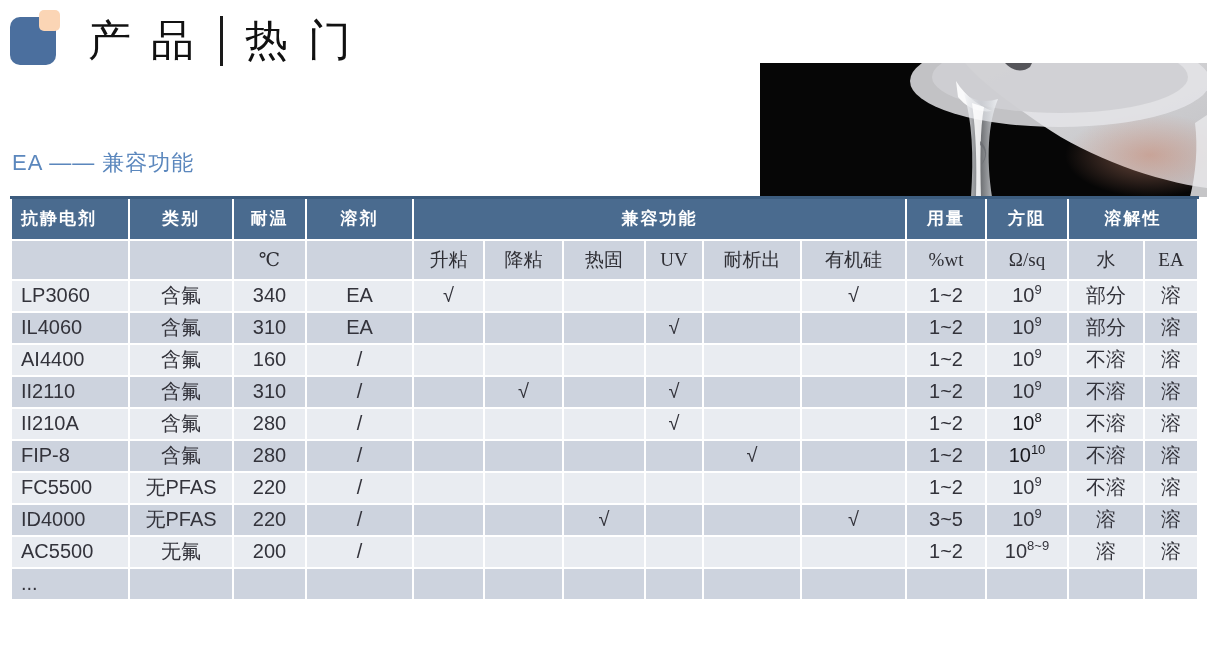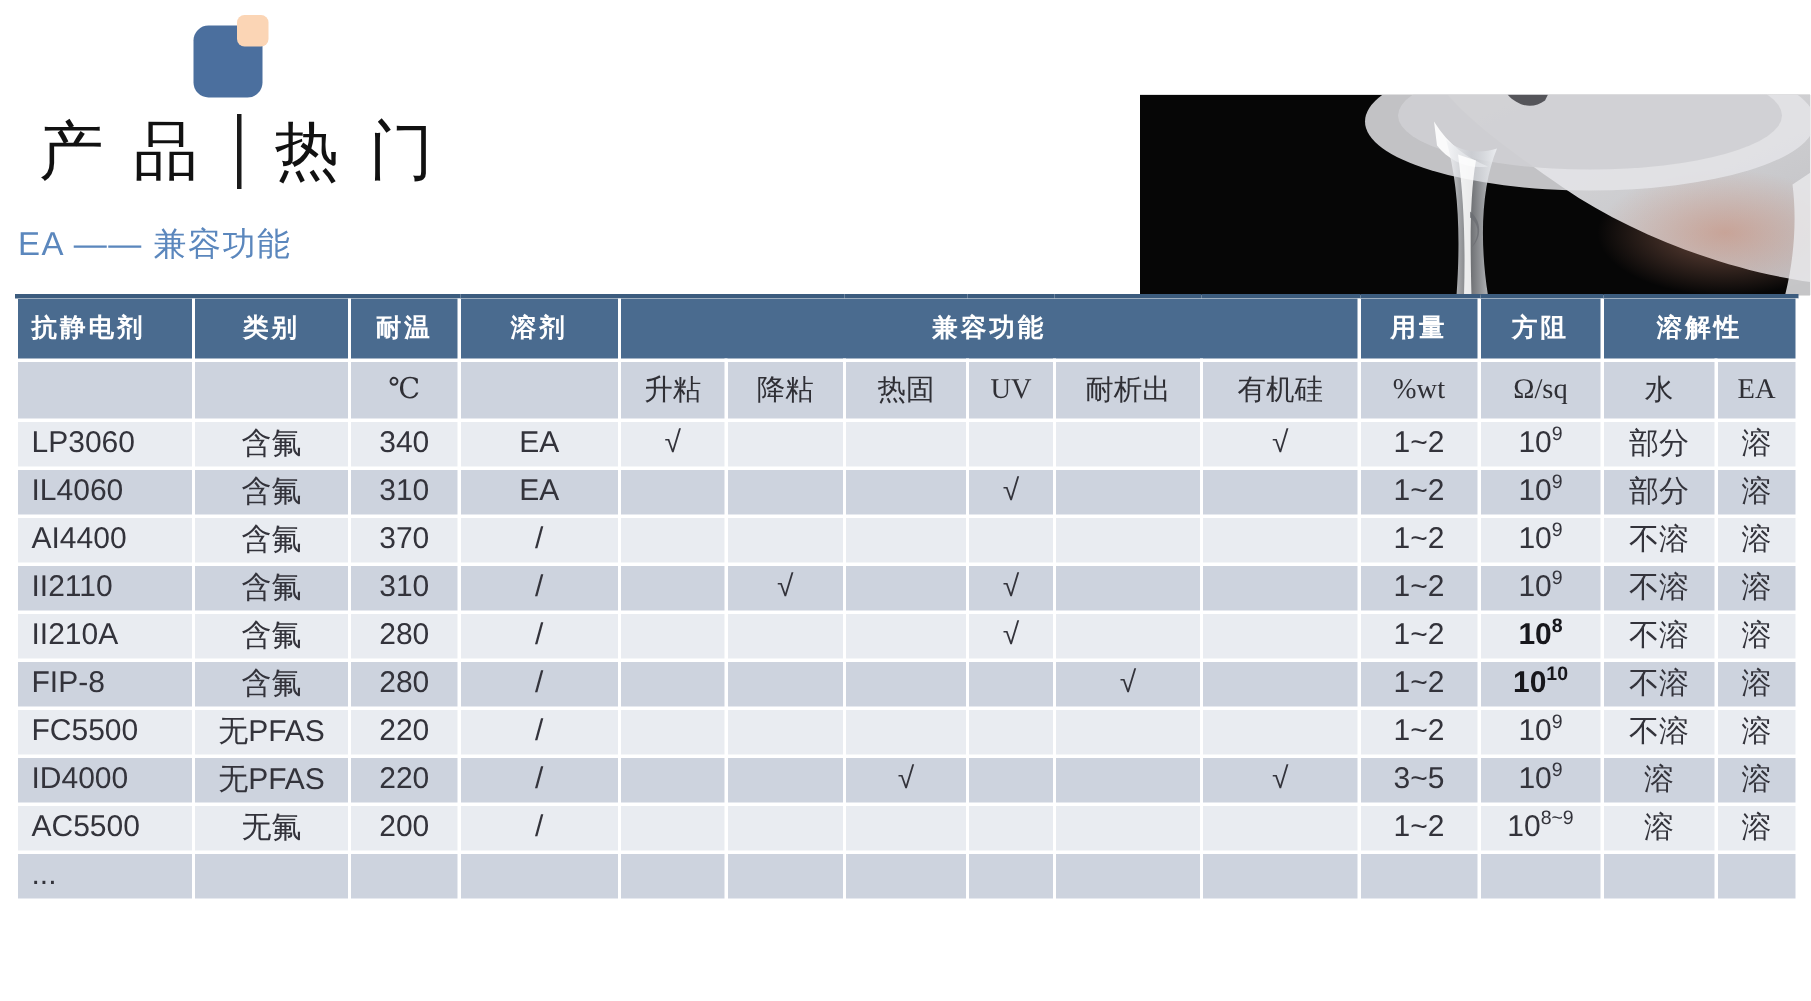--- a/index.html
+++ b/index.html
@@ -7,21 +7,21 @@
     width: 1207px; height: 667px;
     background: #ffffff;
     overflow: hidden;
     font-family: "Liberation Sans", "DejaVu Sans", sans-serif;
     position: relative;
   }
 
   
   .page-header {
     position: absolute; left: 10px; top: 10px;
-    display: flex; align-items: center; flex-direction: column;
+    display: flex; align-items: center;
   }
   .logo-mark { position: relative; width: 62px; height: 62px; }
   .logo-blue {
     position: absolute; left: 0; top: 7px;
     width: 46px; height: 48px; border-radius: 10px;
     background: #4b6f9e;
   }
   .logo-peach {
     position: absolute; left: 29px; top: 0;
     width: 21px; height: 21px; border-radius: 5px;
@@ -79,21 +79,21 @@
     background: #cdd3de;
     font-family: "Liberation Serif", "DejaVu Serif", serif;
     font-weight: 400; font-size: 19px; color: #2f2f35;
   }
   
   tbody tr { height: 32px; font-size: 20px; }
   tbody tr:nth-child(odd)  td { background: #e9ecf1; }
   tbody tr:nth-child(even) td { background: #cdd3de; }
   tbody td.first { text-align: left; padding-left: 9px; }
   tbody td sup { font-size: 13px; vertical-align: super; line-height: 0; }
-  tbody td.bold { font-weight: 700; color: #17171c; }
+  tbody td.bold { font-weight: 400; color: #17171c; }
 </style>
 </head>
 <body>
 
 <div class="page-header">
   <div class="logo-mark">
     <div class="logo-blue"></div>
     <div class="logo-peach"></div>
   </div>
   <div class="title-group">
@@ -220,21 +220,21 @@
           <td></td>
           <td></td>
           <td>1~2</td>
           <td>10<sup>9</sup></td>
           <td>部分</td>
           <td>溶</td>
         </tr>
         <tr>
           <td class="first">AI4400</td>
           <td>含氟</td>
-          <td>370</td>
+          <td>160</td>
           <td>/</td>
           <td></td>
           <td></td>
           <td></td>
           <td></td>
           <td></td>
           <td></td>
           <td>1~2</td>
           <td>10<sup>9</sup></td>
           <td>不溶</td>

